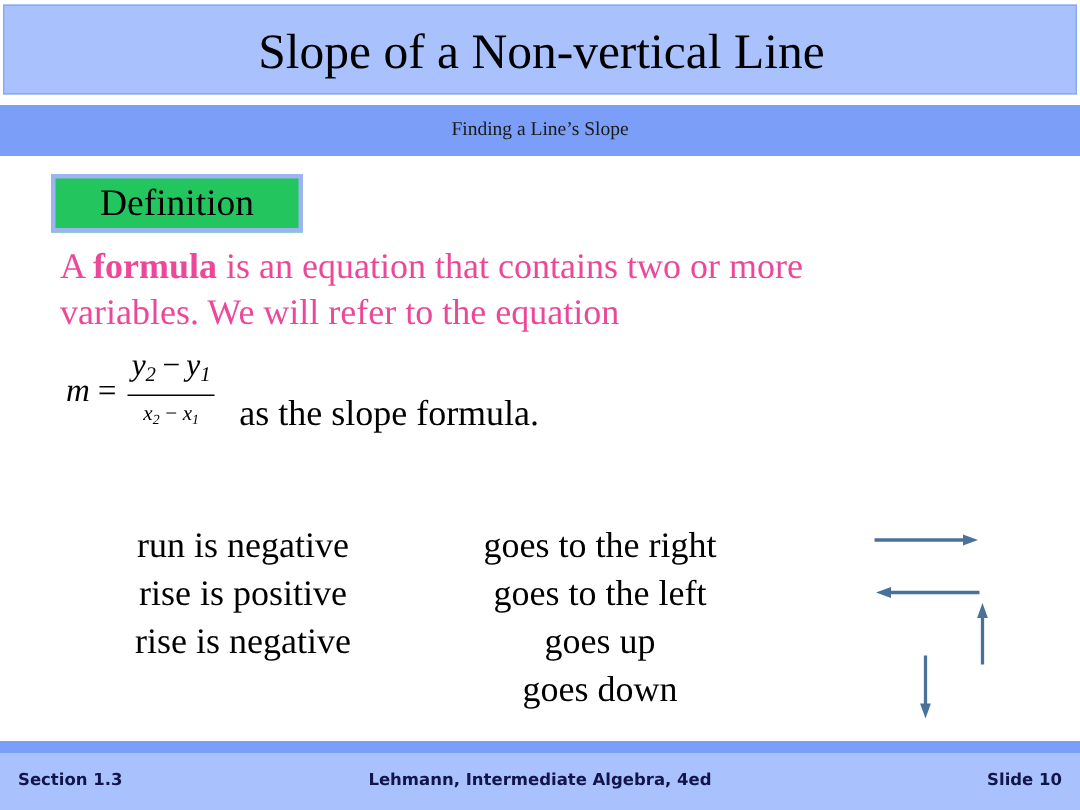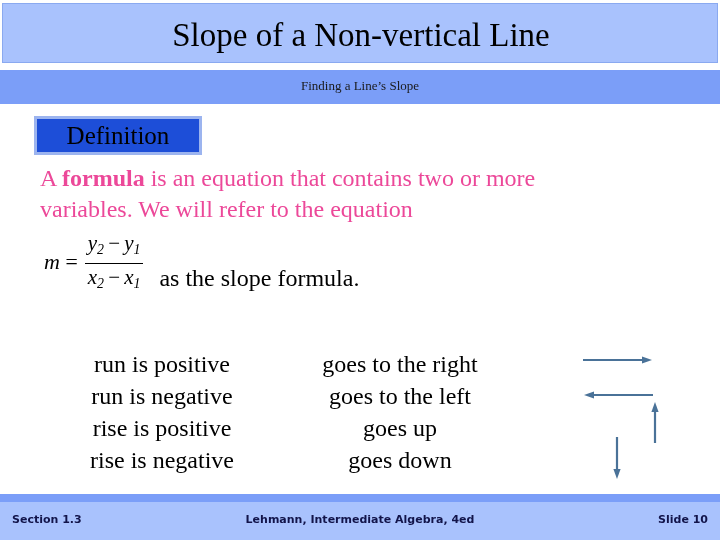--- a/index.html
+++ b/index.html
@@ -56,21 +56,21 @@
     line-height: 16px;
     color: #1a1a1a;
     white-space: nowrap;
   }
 
   
   .definition-box {
     position: absolute;
     left: 34px; top: 116px;
     width: 168px; height: 39px;
-    background: #1d4ed8;
+    background: #22c55e;
     border: 3px solid #9cb4ef;
     box-sizing: border-box;
   }
   .definition-label {
     position: absolute;
     left: 0; top: 2px;
     width: 162px;
     text-align: center;
     font-size: 25px;
     line-height: 30px;
@@ -115,21 +115,21 @@
   .frac .num {
     display: block;
     padding: 0 3px 1px 3px;
     border-bottom: 1.6px solid #000000;
     font-size: 21px;
     line-height: 24px;
   }
   .frac .den {
     display: block;
     padding: 1px 3px 0 3px;
-    font-size: 21px;
+    font-size: 14px;
     line-height: 24px;
   }
   .frac sub, .formula sub {
     font-size: 0.66em;
     vertical-align: -0.28em;
   }
   .formula-tail {
     display: inline-block;
     vertical-align: middle;
     font-style: normal;
@@ -230,21 +230,20 @@
   </div>
 
   <div class="body-text"><span>A </span><b>formula</b><span> is an equation that contains two or more</span><br><span>variables.  We will refer to the equation</span></div>
 
   <div class="formula-row">
     <span class="formula"><span>m</span><span style="margin:0 4px;">=</span><span class="frac"><span class="num"><span>y</span><sub>2</sub><span style="margin:0 3px;">−</span><span>y</span><sub>1</sub></span><span class="den"><span>x</span><sub>2</sub><span style="margin:0 3px;">−</span><span>x</span><sub>1</sub></span></span></span><span class="formula-tail">as the slope formula.</span>
   </div>
 
 
   <div class="col-sign">
-    <div class="cell">run is positive</div>
     <div class="cell">run is negative</div>
     <div class="cell">rise is positive</div>
     <div class="cell">rise is negative</div>
   </div>
 
   <div class="col-direction">
     <div class="cell">goes to the right</div>
     <div class="cell">goes to the left</div>
     <div class="cell">goes up</div>
     <div class="cell">goes down</div>

